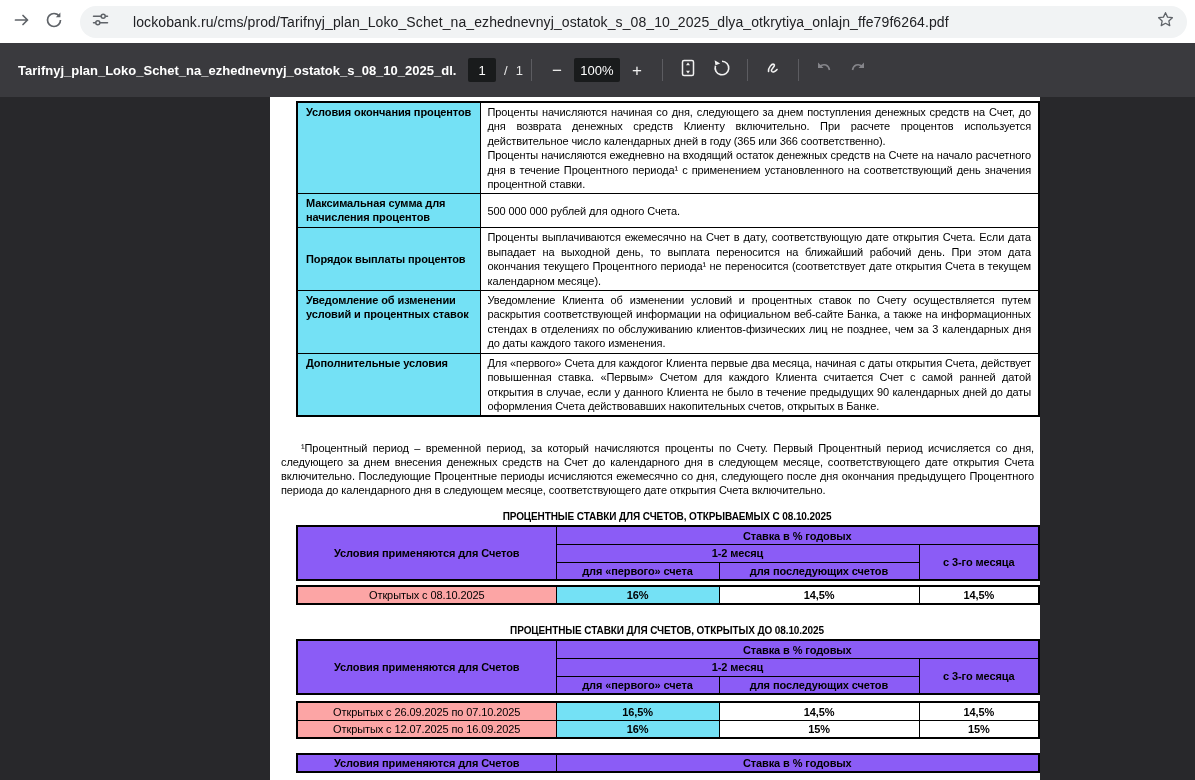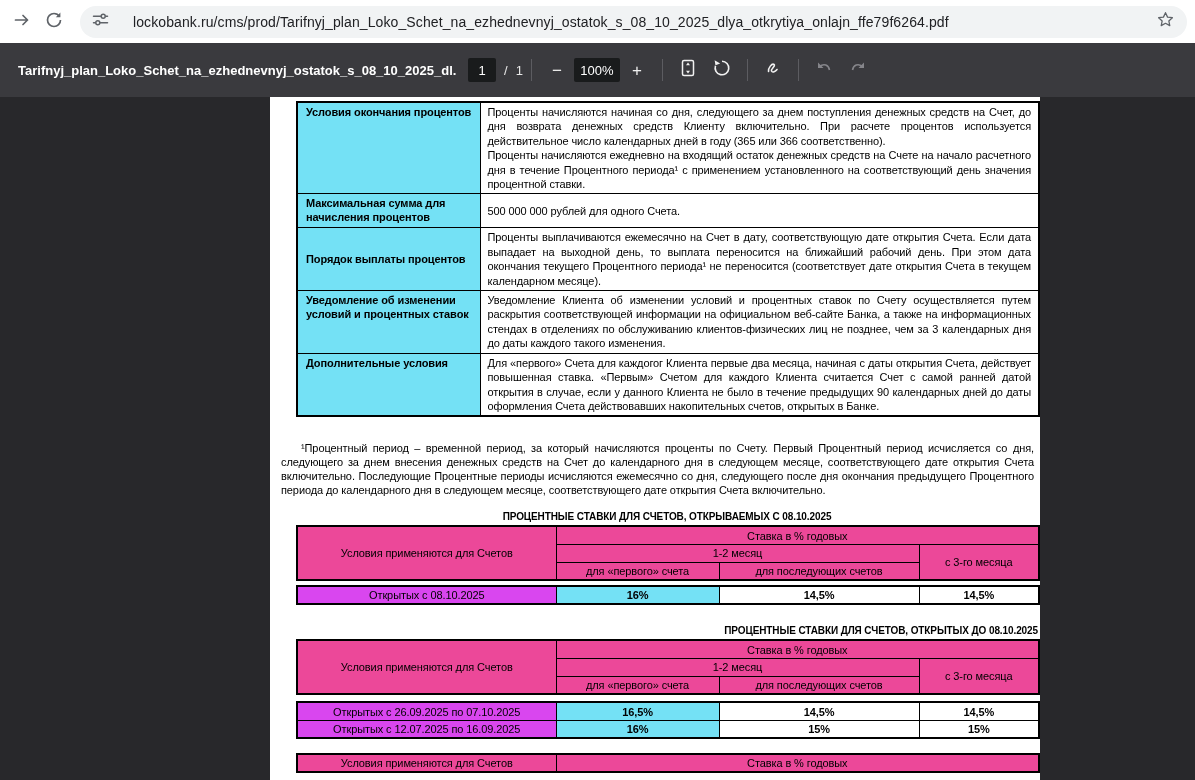--- a/index.html
+++ b/index.html
@@ -49,27 +49,27 @@
 
   
   .footnote { margin:24px 6px 0 11px; font-size:11px; line-height:14px; text-align:justify;
     text-indent:20px; }
 
   
   .tbl-title { margin:14px 0 0 26px; width:742px; text-align:center; font-weight:bold;
     font-size:10px; }
   .rates { margin-top:3px; }
   .rates td { text-align:center; vertical-align:middle; padding:1px 3px; }
-  .rates .hd { background:#ec4899; font-weight:normal; }
+  .rates .hd { background:#8b5cf6; font-weight:bold; }
   .rates tr { height:18px; }
   .rates-rows { margin-top:4px; }
-  .rates-rows td.datecell { background:#d946ef; font-weight:normal; }
+  .rates-rows td.datecell { background:#fca5a5; font-weight:normal; }
   .rates-rows td.firstcell { background:#74e1f5; font-weight:bold; }
   .rates-rows td.valcell { background:#fff; font-weight:bold; }
-  .mt20 { margin-top:20px;text-align:right; }
+  .mt20 { margin-top:20px; }
   .mt6 { margin-top:6px; }
   .mt14 { margin-top:14px; }
 </style>
 </head>
 <body>
 
 <div class="browser-bar">
   <div class="nav-btn">
     <span>
       <svg width="18" height="18" viewBox="0 0 18 18">

